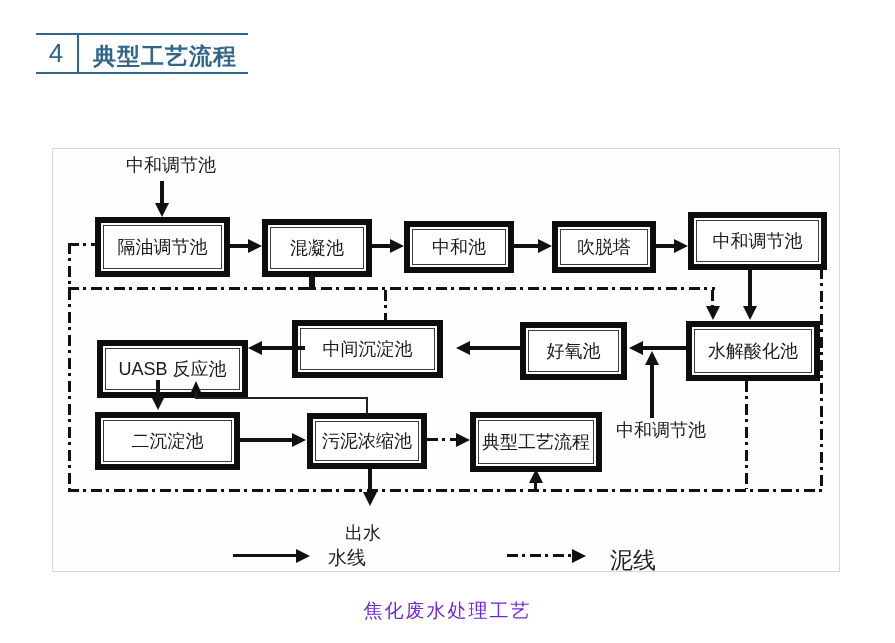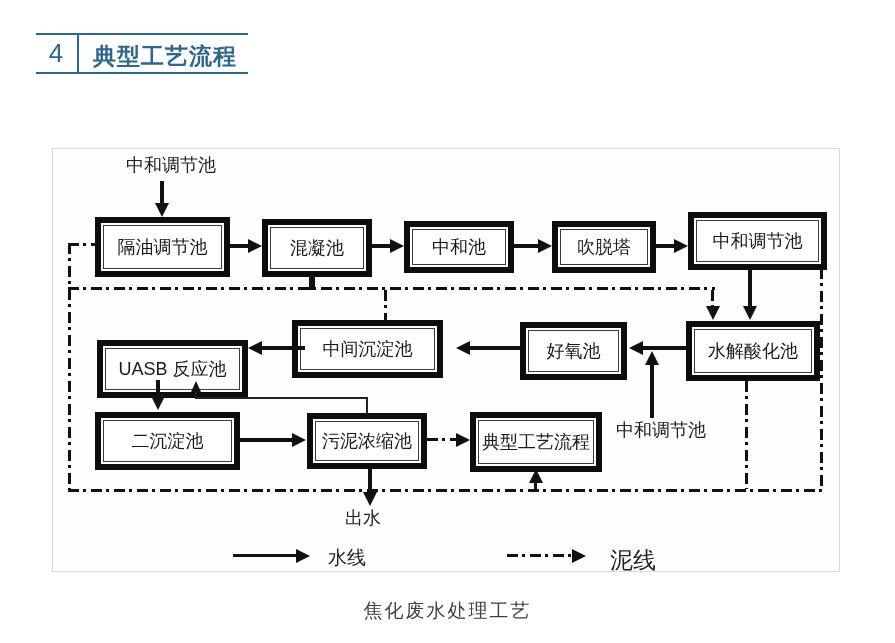--- a/index.html
+++ b/index.html
@@ -32,21 +32,21 @@
     background:repeating-linear-gradient(180deg,#111 0 11px,transparent 11px 15px,#111 15px 18px,transparent 18px 23px);}
   
   .ah{position:absolute;width:0;height:0;}
   .ah-right{border-top:7px solid transparent;border-bottom:7px solid transparent;border-left:14px solid #111;}
   .ah-left{border-top:7px solid transparent;border-bottom:7px solid transparent;border-right:14px solid #111;}
   .ah-down{border-left:7px solid transparent;border-right:7px solid transparent;border-top:14px solid #111;}
   .ah-up{border-left:7px solid transparent;border-right:7px solid transparent;border-bottom:14px solid #111;}
   .ah-up-sm{border-left:5px solid transparent;border-right:5px solid transparent;border-bottom:11px solid #111;}
   .lbl{position:absolute;font-size:18px;color:#222;white-space:nowrap;}
   .caption{position:absolute;left:0;top:598px;width:100%;text-align:center;
-    font-size:19px;color:#404040;letter-spacing:2px;}
+    font-size:19px;color:#6d28d9;letter-spacing:2px;}
 </style>
 </head>
 <body>
 
 <div class="hd-rule" style="left:36px;top:33px;width:212px;"></div>
 <div class="hd-rule" style="left:36px;top:72px;width:212px;"></div>
 <div class="hd-vert" style="left:77px;top:33px;height:41px;"></div>
 <div class="hd-num" style="left:36px;top:38px;width:40px;">4</div>
 <div class="hd-title" style="left:93px;top:41px;text-align:right;">典型工艺流程</div>
 
@@ -122,21 +122,21 @@
 <div class="sline-v" style="left:156px;top:380px;height:18px;"></div>
 <div class="ah ah-down" style="left:151px;top:396px;"></div>
 
 <div class="thin-v" style="left:366px;top:399px;height:15px;"></div>
 <div class="thin-h" style="left:196px;top:397px;width:172px;"></div>
 <div class="thin-v" style="left:195px;top:391px;height:8px;"></div>
 <div class="ah ah-up-sm" style="left:191px;top:381px;"></div>
 
 <div class="sline-v" style="left:368px;top:469px;height:26px;"></div>
 <div class="ah ah-down" style="left:363px;top:492px;"></div>
-<div class="lbl" style="left:345px;top:506px;">出水</div>
+<div class="lbl" style="left:345px;top:521px;">出水</div>
 
 <div class="sline-v" style="left:650px;top:362px;height:56px;"></div>
 <div class="ah ah-up" style="left:645px;top:351px;"></div>
 <div class="lbl" style="left:616px;top:418px;">中和调节池</div>
 
 <div class="dd-h" style="left:68px;top:243px;width:27px;"></div>
 <div class="dd-v" style="left:68px;top:243px;height:249px;"></div>
 <div class="dd-h" style="left:68px;top:489px;width:756px;"></div>
 <div class="dd-h" style="left:68px;top:287px;width:647px;"></div>
 

